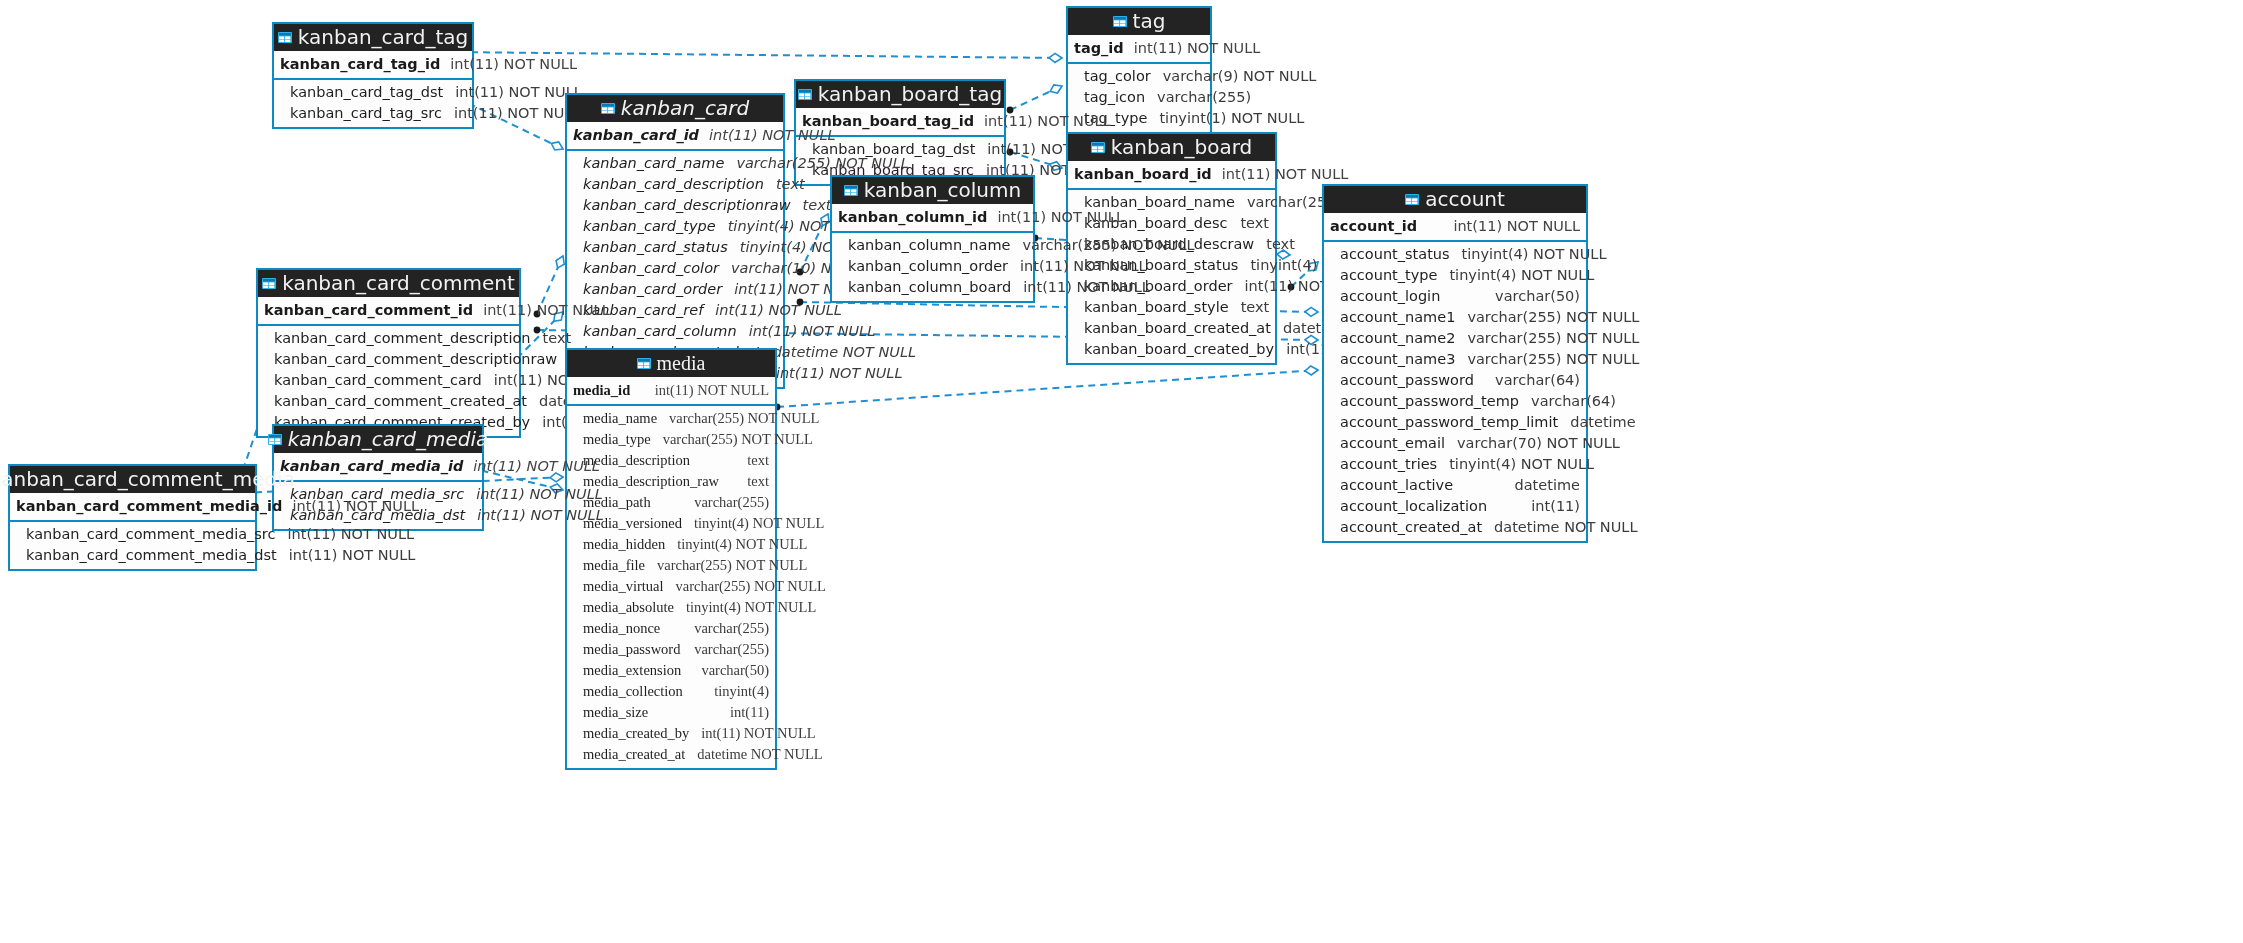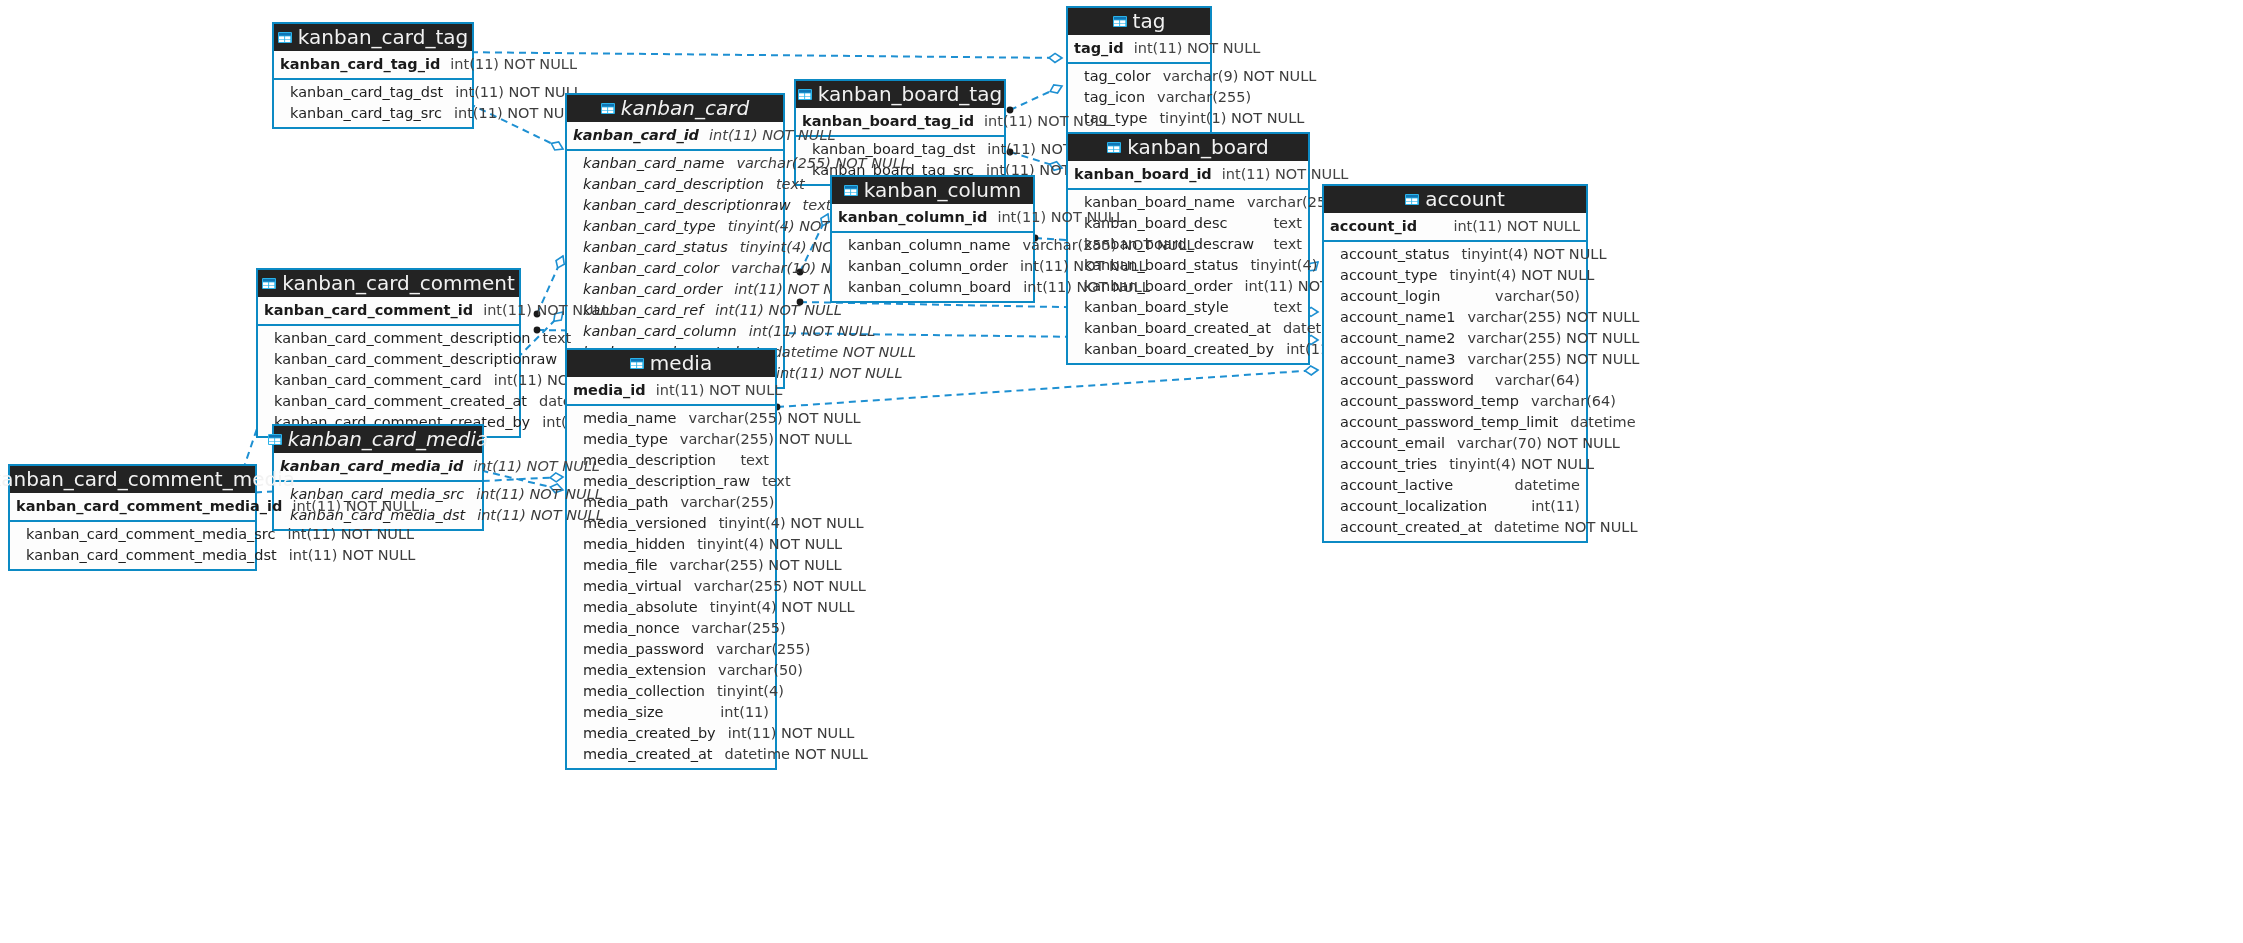--- a/index.html
+++ b/index.html
@@ -322,21 +322,21 @@
           <div class="frow">
             <span class="fname">kanban_card_created_at</span>
             <span class="ftype">datetime NOT NULL</span>
           </div>
           <div class="frow">
             <span class="fname">kanban_card_created_by</span>
             <span class="ftype">int(11) NOT NULL</span>
           </div>
         </div>
       </div>
-      <div class="entity" id="ent-kanban_board" style="left: 1066px; top: 132px; width: 244px;">
+      <div class="entity" id="ent-kanban_board" style="left: 1066px; top: 132px; width: 211px;">
         <div class="entity-header">
           <span class="tbl-icon">
             <svg width="14" height="11" viewBox="0 0 14 11">
               <rect x="0" y="0" width="14" height="11" rx="1" fill="#2bb3ea"></rect>
               <rect x="1" y="1" width="12" height="2.6" fill="#1076b5"></rect>
               <rect x="1" y="4.4" width="5.2" height="2.6" fill="#ffffff"></rect>
               <rect x="7.1" y="4.4" width="5.2" height="2.6" fill="#ffffff"></rect>
               <rect x="1" y="7.6" width="5.2" height="2.4" fill="#ffffff"></rect>
               <rect x="7.1" y="7.6" width="5.2" height="2.4" fill="#ffffff"></rect>
             </svg>
@@ -526,21 +526,21 @@
           <div class="frow">
             <span class="fname">kanban_card_comment_created_at</span>
             <span class="ftype">datetime NOT NULL</span>
           </div>
           <div class="frow">
             <span class="fname">kanban_card_comment_created_by</span>
             <span class="ftype">int(11) NOT NULL</span>
           </div>
         </div>
       </div>
-      <div class="entity" id="ent-media" style="left: 565px; top: 348px; width: 212px;">
+      <div class="entity" id="ent-media" style="left: 565px; top: 348px; width: 212px; font-family: Liberation Serif, serif;">
         <div class="entity-header">
           <span class="tbl-icon">
             <svg width="14" height="11" viewBox="0 0 14 11">
               <rect x="0" y="0" width="14" height="11" rx="1" fill="#2bb3ea"></rect>
               <rect x="1" y="1" width="12" height="2.6" fill="#1076b5"></rect>
               <rect x="1" y="4.4" width="5.2" height="2.6" fill="#ffffff"></rect>
               <rect x="7.1" y="4.4" width="5.2" height="2.6" fill="#ffffff"></rect>
               <rect x="1" y="7.6" width="5.2" height="2.4" fill="#ffffff"></rect>
               <rect x="7.1" y="7.6" width="5.2" height="2.4" fill="#ffffff"></rect>
             </svg>

